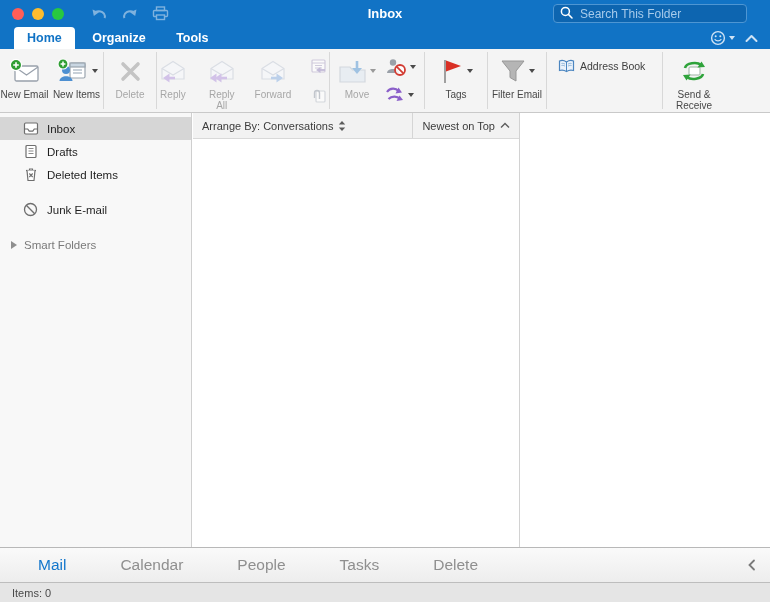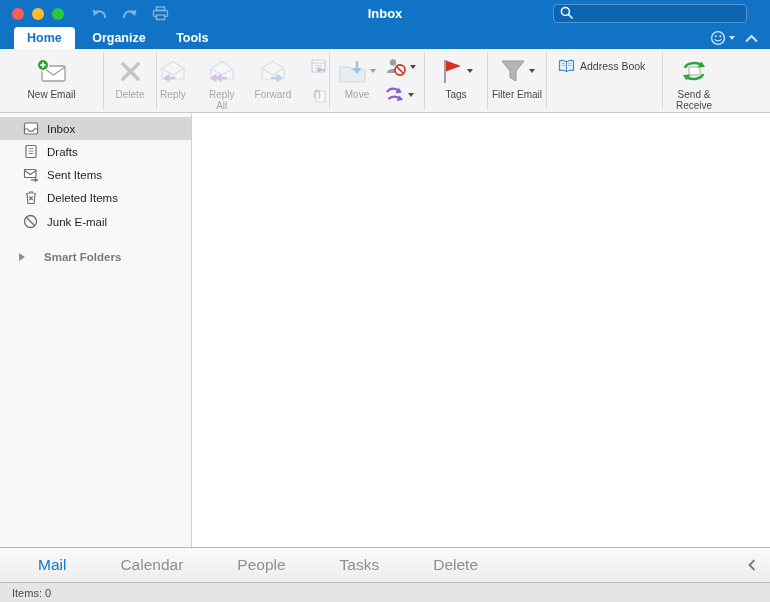--- a/index.html
+++ b/index.html
@@ -53,22 +53,22 @@
                 font-size:10.5px;font-family:inherit;color:#333;padding:0 5px;outline:none;}
   .find-contact::placeholder{color:#b5b5b5;}
   .contact-group{display:flex;flex-direction:column;align-items:flex-start;padding-top:10px;gap:11px;}
   .addrbook{display:flex;align-items:center;gap:5px;font-size:10.5px;color:#3f3f3f;}
 
   
   .sidebar{position:absolute;top:113px;left:0;width:192px;height:434px;background:#f8f8f8;
            border-right:1px solid #cfcfcf;box-sizing:border-box;}
   .srow{display:flex;align-items:center;height:23px;padding-left:22px;gap:8px;font-size:11.5px;color:#1f1f1f;}
   .srow.selected{background:#d6d6d6;}
-  .srow.smart{padding-left:16px;gap:16px;color:#7a7a7a;font-weight:bold;}
-  .gap-md{margin-top:1px;align-items:center;}
+  .srow.smart{padding-left:8px;gap:4px;color:#7a7a7a;}
+  .gap-md{margin-top:12px;align-items:center;}
   .gap-lg{margin-top:12px;}
   .srow .sic{width:17px;display:flex;justify-content:center;}
 
   .listpane{position:absolute;left:193px;top:113px;width:327px;height:434px;background:#fff;
             border-right:1px solid #d2d2d2;box-sizing:border-box;}
   .list-header{height:26px;background:#f2f2f2;border-bottom:1px solid #d9d9d9;display:flex;
                align-items:center;font-size:11px;color:#3c3c3c;padding:0 9px;box-sizing:border-box;}
   .lh-left{display:flex;align-items:center;gap:5px;}
   .lh-div{width:1px;align-self:stretch;background:#d5d5d5;margin-left:auto;}
   .lh-right{display:flex;align-items:center;gap:5px;padding-left:9px;}
@@ -116,20 +116,21 @@
         </svg>
     </span>
     <div class="tb-title">Inbox</div>
     <div class="searchbox">
       <span>
         <svg width="13" height="13" viewBox="0 0 13 13">
             <circle cx="5.4" cy="5.4" r="4" fill="none" stroke="#fff" stroke-width="1.5"></circle>
             <line x1="8.4" y1="8.4" x2="12" y2="12" stroke="#fff" stroke-width="1.5" stroke-linecap="round"></line>
           </svg>
       </span>
+      <input placeholder="Search This Folder" style="">
     </div>
   </div>
 
   <div class="tabrow">
     <div class="tab active first">Home</div>
     <div class="tab">Organize</div>
     <div class="tab">Tools</div>
     <div class="tabrow-right">
       <span style="display:flex;align-items:center;gap:3px">
         <svg width="16" height="16" viewBox="0 0 16 16">
@@ -155,20 +156,35 @@
         <div class="iconrow">
           <svg width="31" height="26" viewBox="0 0 31 26">
             <rect x="6" y="8" width="23" height="15" rx="1.5" fill="#fff" stroke="#98a0ab" stroke-width="1.3"></rect>
             <path d="M6 9 L17.5 17 L29 9" fill="none" stroke="#98a0ab" stroke-width="1.2"></path>
             <circle cx="7" cy="7" r="5.6" fill="#2f9e33" stroke="#fff" stroke-width="1.2"></circle>
             <path d="M7 4.2 V9.8 M4.2 7 H9.8" stroke="#fff" stroke-width="1.6"></path>
           </svg>
         </div>
         <div class="lbl">New Email</div>
       </div>
+      <div class="rbtn" style="width:52px">
+        <div class="iconrow">
+          <svg width="33" height="26" viewBox="0 0 33 26">
+            <rect x="14" y="5" width="15" height="15" rx="1.5" fill="#fff" stroke="#9aa4ae" stroke-width="1.2"></rect>
+            <rect x="14" y="5" width="15" height="4" fill="#c9d6e2" stroke="#9aa4ae" stroke-width="1.2"></rect>
+            <path d="M17 12 h9 M17 15 h9" stroke="#b6c1cc" stroke-width="1.4"></path>
+            <circle cx="10" cy="12" r="4" fill="#4d8fd1"></circle>
+            <path d="M3.5 23 C3.5 16.5 16.5 16.5 16.5 23 Z" fill="#4d8fd1"></path>
+            <circle cx="7" cy="6" r="5" fill="#2f9e33" stroke="#fff" stroke-width="1.1"></circle>
+            <path d="M7 3.6 V8.4 M4.6 6 H9.4" stroke="#fff" stroke-width="1.5"></path>
+          </svg>
+          <span class="caret"></span>
+        </div>
+        <div class="lbl">New Items</div>
+      </div>
     </div>
     <div class="rsep" style="left:103px"></div>
 
     <div class="rgroup" style="left:104px;width:52px">
       <div class="rbtn disabled" style="width:50px">
         <div class="iconrow">
           <svg width="23" height="21" viewBox="0 0 23 21">
             <path d="M4 3 L19 18 M19 3 L4 18" stroke="#9d9d9d" stroke-width="3.6" stroke-linecap="round"></path>
           </svg>
         </div>
@@ -337,31 +353,20 @@
       <span class="sic">
         <svg width="14" height="15" viewBox="0 0 14 15">
             <rect x="2" y="1.5" width="10" height="12" rx="1" fill="#fff" stroke="#6e6e6e" stroke-width="1.2"></rect>
             <path d="M4.5 4.5 h5 M4.5 7 h5 M4.5 9.5 h5" stroke="#8a8a8a" stroke-width="1"></path>
           </svg>
       </span>
       <span>Drafts</span>
     </div>
     <div class="srow">
       <span class="sic">
-        <svg width="16" height="15" viewBox="0 0 16 15">
-            <rect x="1.5" y="2.5" width="11.5" height="8" rx="1" fill="#fff" stroke="#6e6e6e" stroke-width="1.2"></rect>
-            <path d="M1.5 3.5 L7.2 7.5 L13 3.5" fill="none" stroke="#6e6e6e" stroke-width="1.1"></path>
-            <path d="M8 13 h6" stroke="#6e6e6e" stroke-width="1.3"></path>
-            <polygon points="15.5,13 11.8,10.8 11.8,15.2" fill="#6e6e6e"></polygon>
-          </svg>
-      </span>
-      <span>Sent Items</span>
-    </div>
-    <div class="srow">
-      <span class="sic">
         <svg width="14" height="15" viewBox="0 0 14 15">
             <path d="M2 3.5 h10" stroke="#6e6e6e" stroke-width="1.2"></path>
             <path d="M5.5 3.5 V2 h3 v1.5" fill="none" stroke="#6e6e6e" stroke-width="1.1"></path>
             <path d="M3 3.5 L4 13.5 h6 L11 3.5" fill="#fff" stroke="#6e6e6e" stroke-width="1.2"></path>
             <path d="M5.3 6.5 L8.7 10 M8.7 6.5 L5.3 10" stroke="#6e6e6e" stroke-width="1.1"></path>
           </svg>
       </span>
       <span>Deleted Items</span>
     </div>
     <div class="srow gap-md">
@@ -376,20 +381,39 @@
     <div class="srow smart gap-lg">
       <span class="sic" style="width:12px">
         <svg width="8" height="10" viewBox="0 0 8 10">
             <polygon points="1,1 7,5 1,9" fill="#8f8f8f"></polygon>
           </svg>
       </span>
       <span>Smart Folders</span>
     </div>
   </div>
 
+  <div class="listpane">
+    <div class="list-header">
+      <div class="lh-left">
+        <span>Arrange By: Conversations</span>
+        <svg width="8" height="12" viewBox="0 0 8 12">
+          <polygon points="4,1 7.2,4.5 0.8,4.5" fill="#5c5c5c"></polygon>
+          <polygon points="4,11 7.2,7.5 0.8,7.5" fill="#5c5c5c"></polygon>
+        </svg>
+      </div>
+      <div class="lh-div"></div>
+      <div class="lh-right">
+        <span>Newest on Top</span>
+        <svg width="10" height="7" viewBox="0 0 10 7">
+          <polyline points="1,5.5 5,1.5 9,5.5" fill="none" stroke="#5c5c5c" stroke-width="1.4"></polyline>
+        </svg>
+      </div>
+    </div>
+    <div></div>
+  </div>
 
   <div class="readingpane"></div>
 
   <div class="bottomnav">
     <span class="bn-item active">Mail</span>
     <span class="bn-item">Calendar</span>
     <span class="bn-item">People</span>
     <span class="bn-item">Tasks</span>
     <span class="bn-item">Delete</span>
     <span class="bn-chev">

